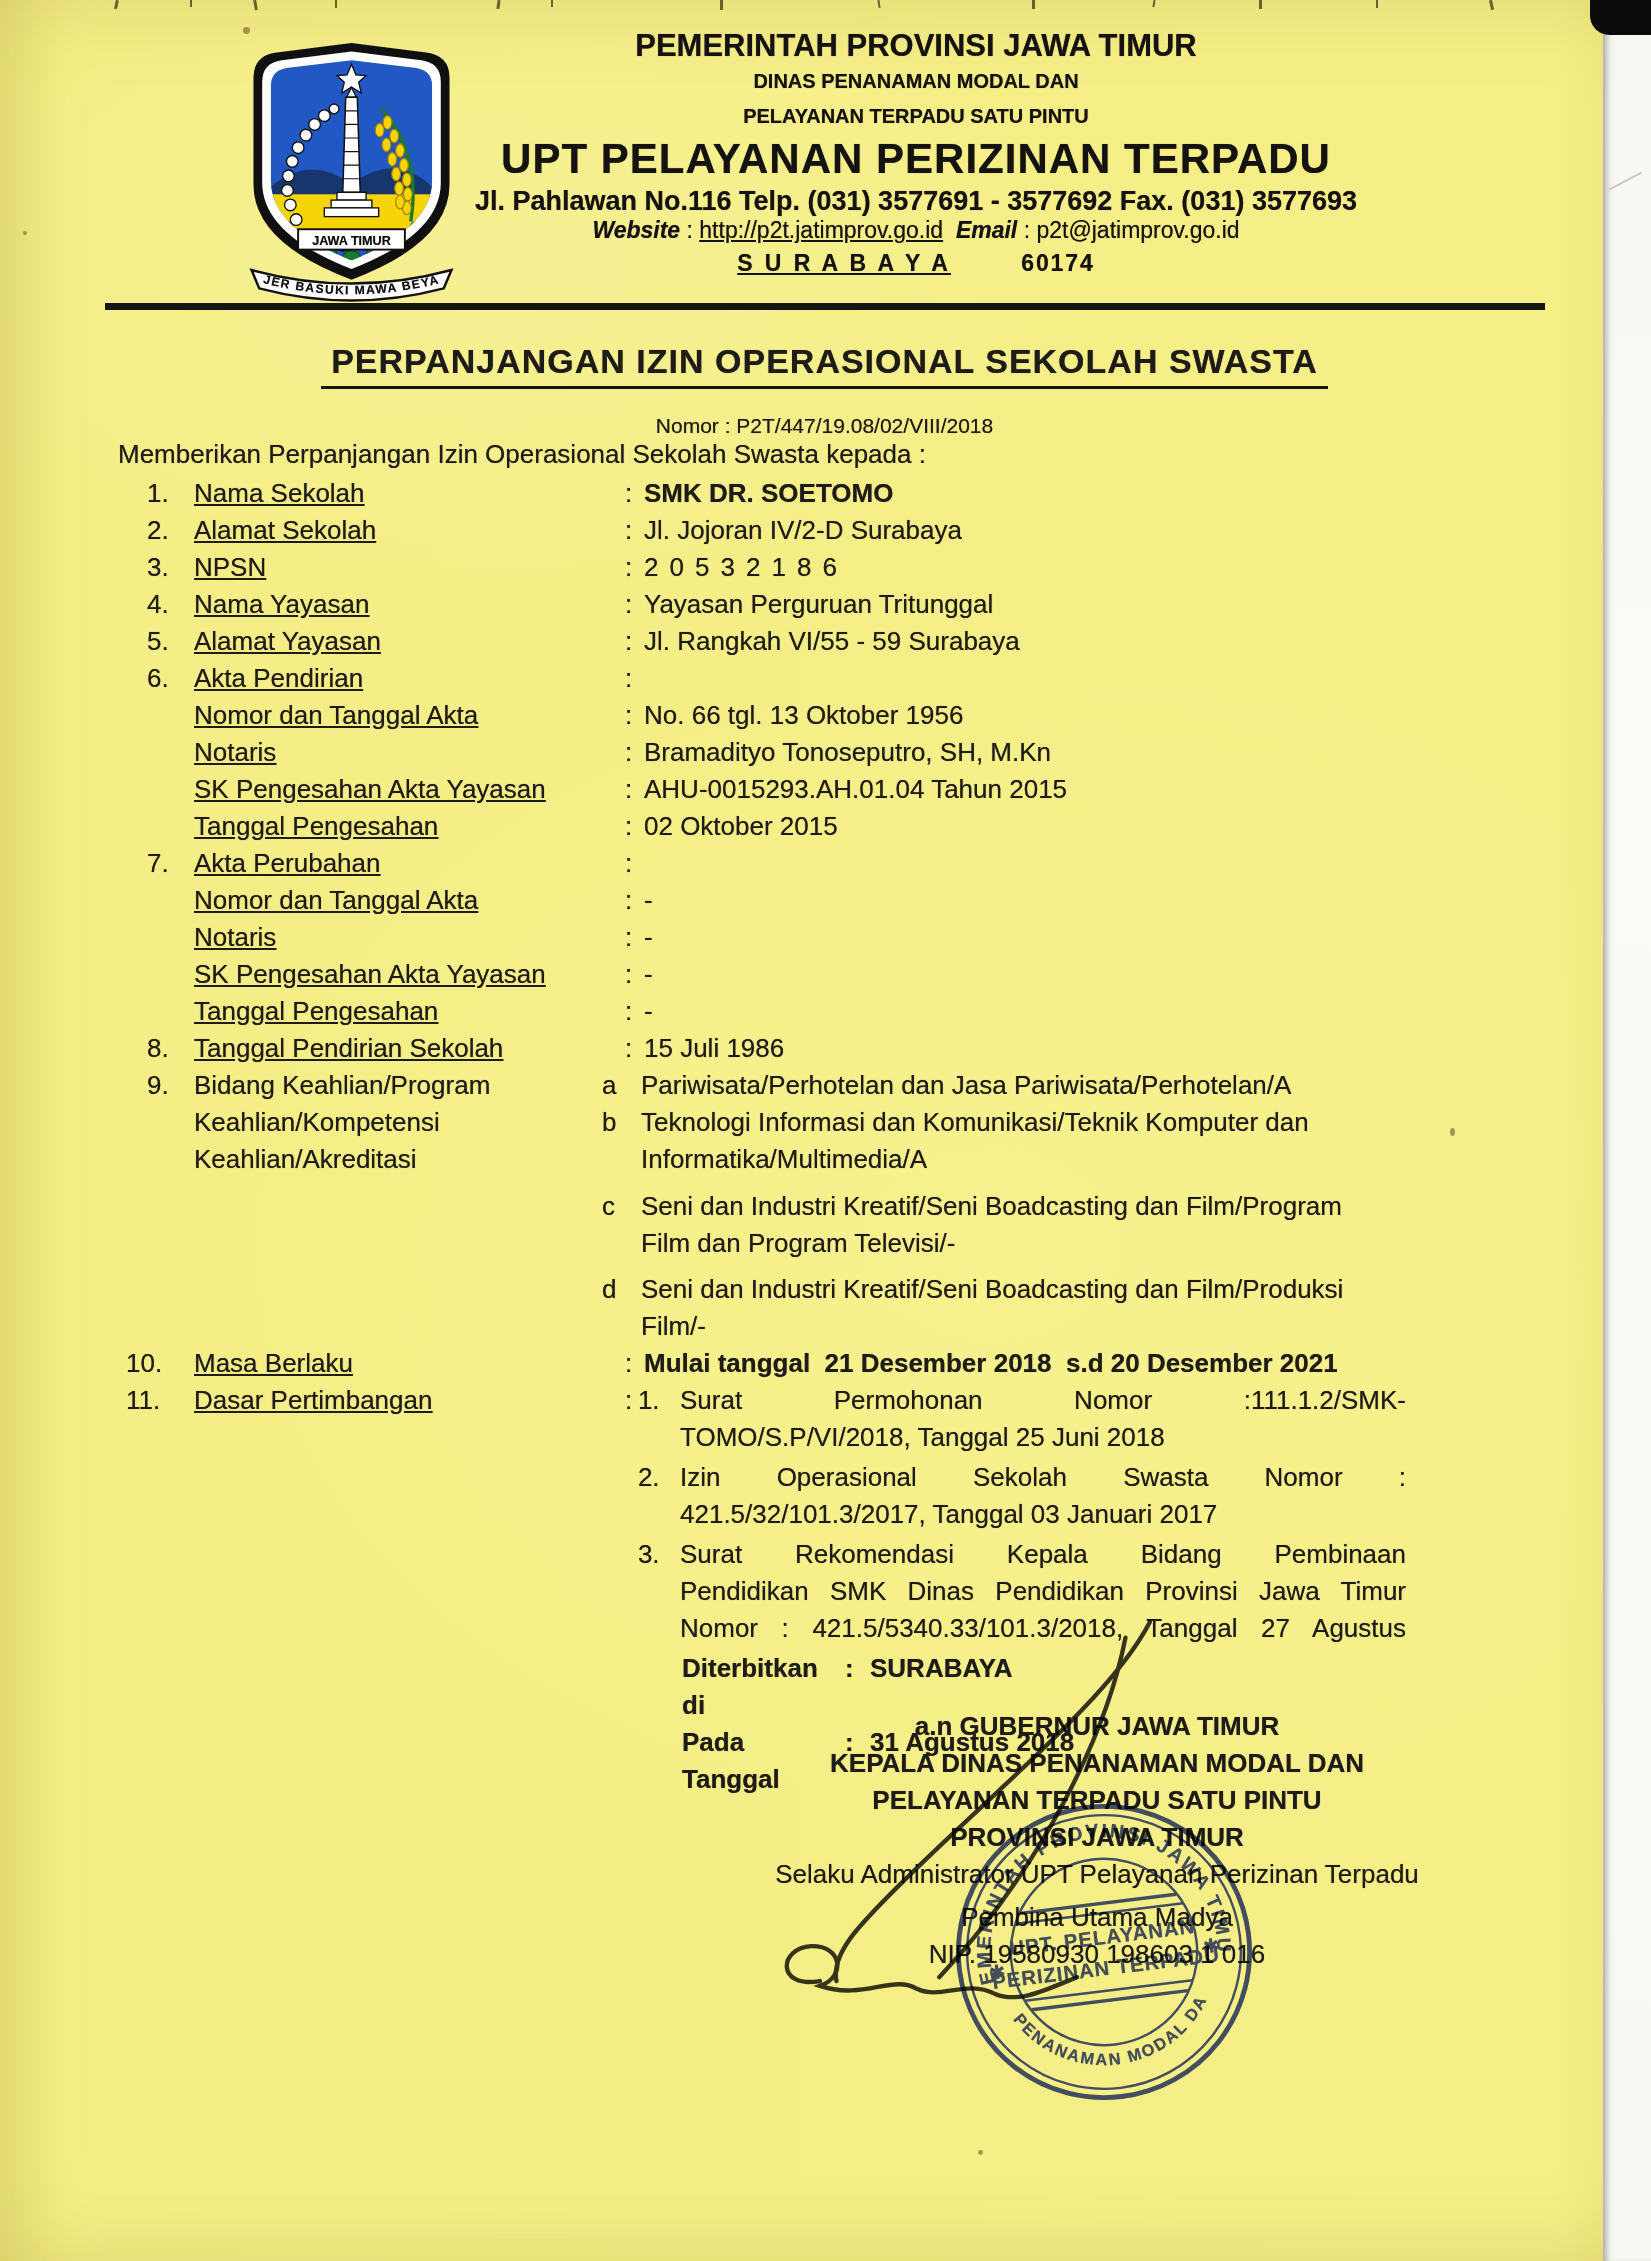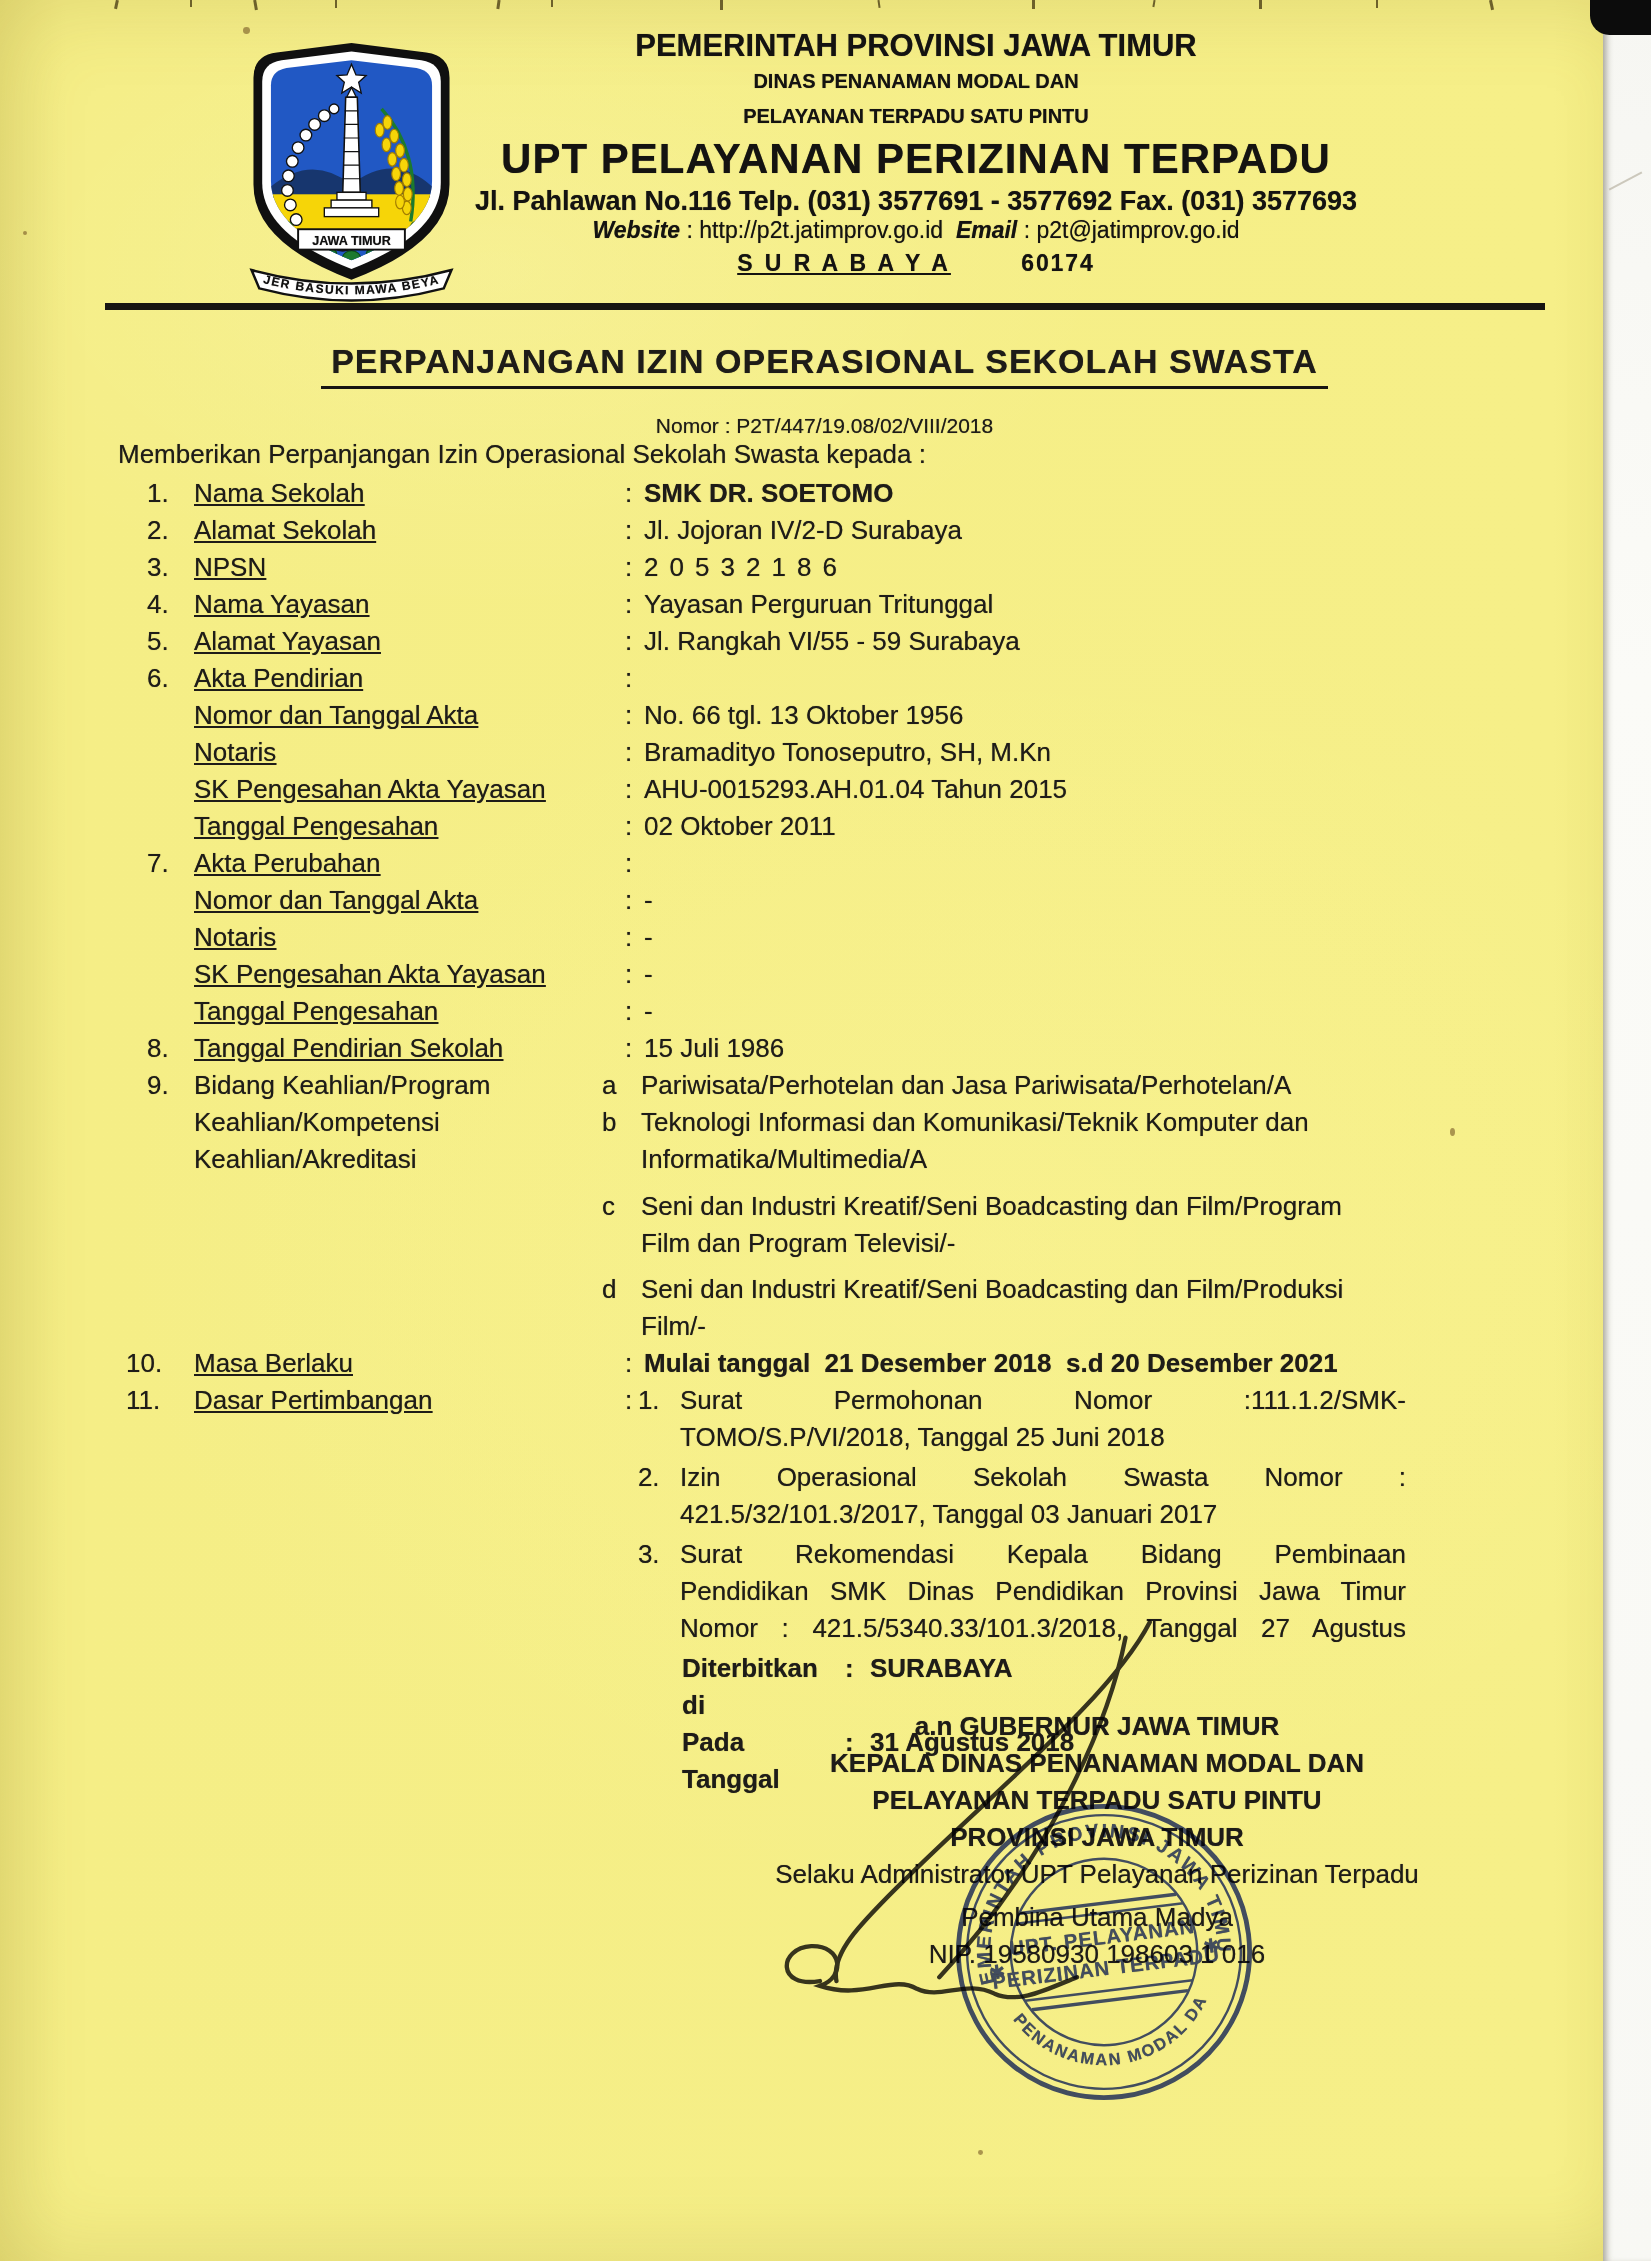--- a/index.html
+++ b/index.html
@@ -28,21 +28,21 @@
   .speck{position:absolute;background:#6b4a1d;border-radius:50%;opacity:.55;}
 
   
   .header{position:absolute;left:454px;top:27px;width:924px;text-align:center;color:#141311;}
   .h-org1{font-size:31px;font-weight:bold;line-height:37px;}
   .h-org2,.h-org3{font-size:20px;font-weight:bold;line-height:35px;}
   .h-office{font-size:42px;font-weight:bold;line-height:49px;letter-spacing:1px;white-space:nowrap;}
   .h-addr{font-size:27px;font-weight:bold;line-height:29px;margin-top:3.9px;}
   .h-web{font-size:23px;line-height:29px;}
   .h-web .lbl{font-weight:bold;font-style:italic;text-align:center;}
-  .h-web .url{}
+  .h-web .url{text-decoration:underline;}
   .h-city{font-size:23px;font-weight:bold;line-height:31px;margin-top:2.9px;}
   .h-city .city{text-decoration:underline;letter-spacing:2.9px;}
   .h-city .postal{margin-left:64px;letter-spacing:1.9px;}
   .hr-rule{position:absolute;left:105px;top:303px;width:1440px;height:6.8px;background:#171512;}
 
   
   .logo{position:absolute;left:236px;top:39px;width:231px;height:264px;}
 
   
   .titleblock{position:absolute;left:126px;top:342px;width:1397px;text-align:center;}
@@ -270,21 +270,21 @@
         <span class="fval">Bramadityo Tonoseputro, SH, M.Kn</span>
       </div>
     <div class="frow">
         <span class="flbl">SK Pengesahan Akta Yayasan</span>
         <span class="fcol">:</span>
         <span class="fval">AHU-0015293.AH.01.04 Tahun 2015</span>
       </div>
     <div class="frow">
         <span class="flbl">Tanggal Pengesahan</span>
         <span class="fcol">:</span>
-        <span class="fval">02 Oktober 2011</span>
+        <span class="fval">02 Oktober 2015</span>
       </div>
     <div class="frow">
         <span class="fno">7.</span>
         <span class="flbl">Akta Perubahan</span>
         <span class="fcol">:</span>
         <span class="fval"></span>
       </div>
     <div class="frow">
         <span class="flbl">Nomor dan Tanggal Akta</span>
         <span class="fcol">:</span>

